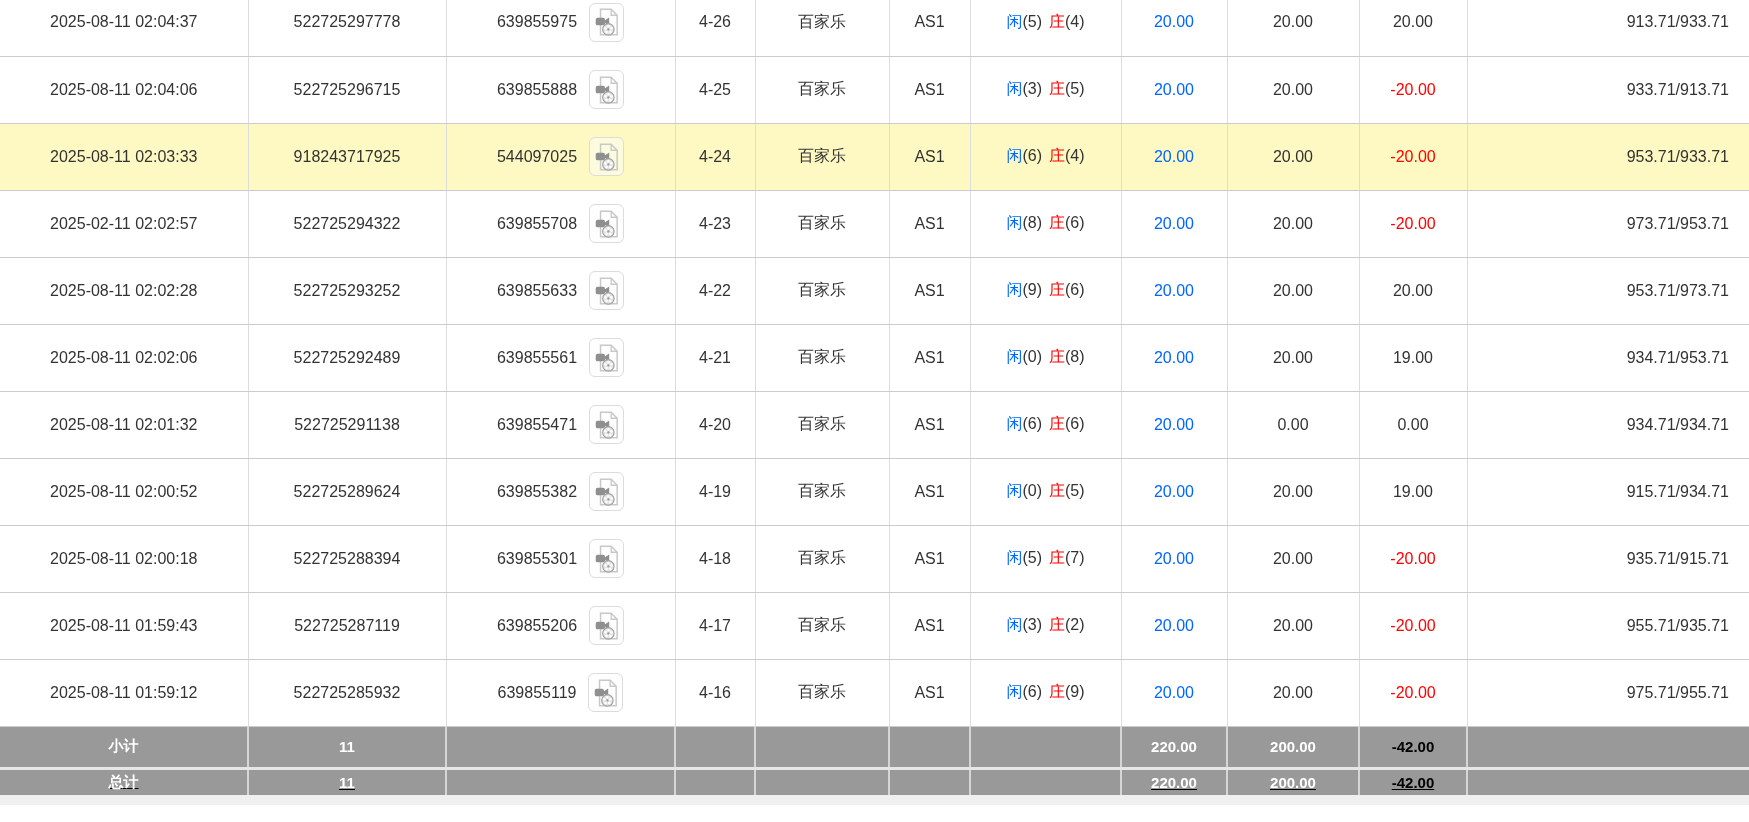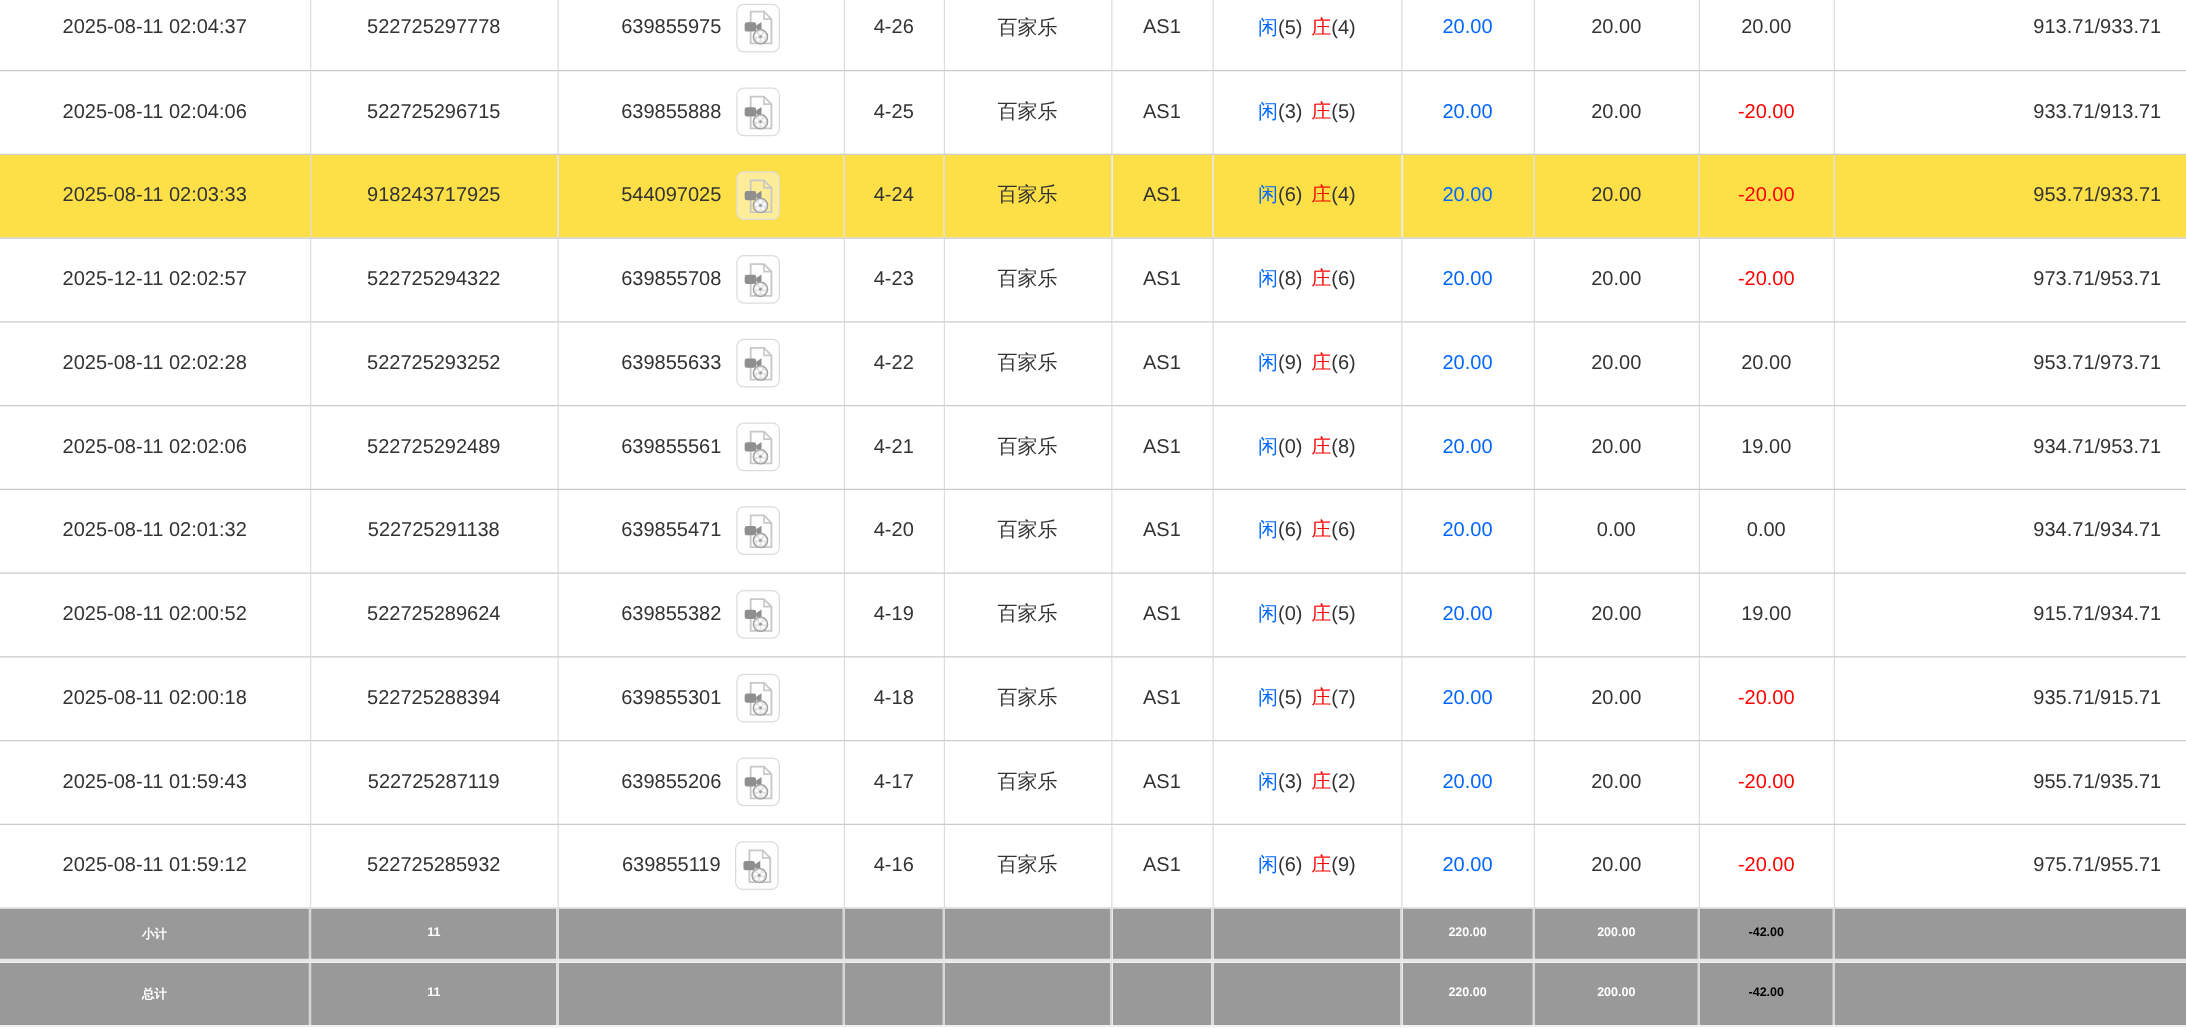--- a/index.html
+++ b/index.html
@@ -30,21 +30,21 @@
     padding: 0;
     overflow: hidden;
     white-space: nowrap;
   }
   td:last-child {
     border-right: none;
     text-align: right;
     padding-right: 20px;
   }
   tr.data-row { height: 67px; background: #ffffff; }
-  tr.data-row.hl { background: #fde047; }
+  tr.data-row.hl { background: #fef9c3; }
   .blue { color: #0066ff; }
   .red { color: #ff0000; }
   .result-p { color: #0066ff; }
   .result-b { color: #ff0000; margin-left: 7px; }
   .round-id-wrap {
     display: flex;
     align-items: center;
     justify-content: center;
     gap: 12px;
   }
@@ -59,28 +59,28 @@
     justify-content: center;
     padding: 0;
     cursor: pointer;
   }
   .video-btn svg { display: block; }
   
   tr.foot td {
     background: #999999;
     color: #ffffff;
     font-weight: bold;
-    font-size: 10px;
+    font-size: 15px;
     border-right: 2px solid #d6d6d6;
     border-bottom: none;
   }
   tr.foot td:last-child { border-right: none; }
   tr.foot td.red { color: #000000; }
   tr.foot-sub { height: 42px; }
-  tr.foot-total { height: 52px; }
+  tr.foot-total { height: 27px; text-decoration: underline; }
   tr.foot-total td { border-top: 3px solid #e6e6e6; }
   .bottom-strip {
     height: 10px;
     background: #f0f0f0;
   }
 </style>
 </head>
 <body>
 
 <div class="screen">
@@ -193,21 +193,21 @@
           <td>百家乐</td>
           <td>AS1</td>
           <td><span class="result-p">闲</span><span>(6)</span><span class="result-b">庄</span><span>(4)</span></td>
           <td class="blue">20.00</td>
           <td>20.00</td>
           <td class="red">-20.00</td>
           <td>953.71/933.71</td>
         </tr>
 
         <tr class="data-row">
-          <td>2025-12-11 02:02:57</td>
+          <td>2025-02-11 02:02:57</td>
           <td>522725294322</td>
           <td>
             <div class="round-id-wrap">
               <span>639855708</span>
               <button class="video-btn">
                 <svg width="24" height="28" viewBox="0 0 26 30">
                   <path d="M6 1.2 H17.5 L24 7.7 V28.8 H6 Z" fill="none" stroke="#c8c8c8" stroke-width="1.6"></path>
                   <path d="M17.5 1.2 V7.7 H24" fill="none" stroke="#c8c8c8" stroke-width="1.4"></path>
                   <rect x="0.8" y="10.5" width="10" height="8" rx="2" fill="#8f8f8f"></rect>
                   <path d="M10.8 13.2 L15.4 10.2 V19 L10.8 16 Z" fill="#8f8f8f"></path>

